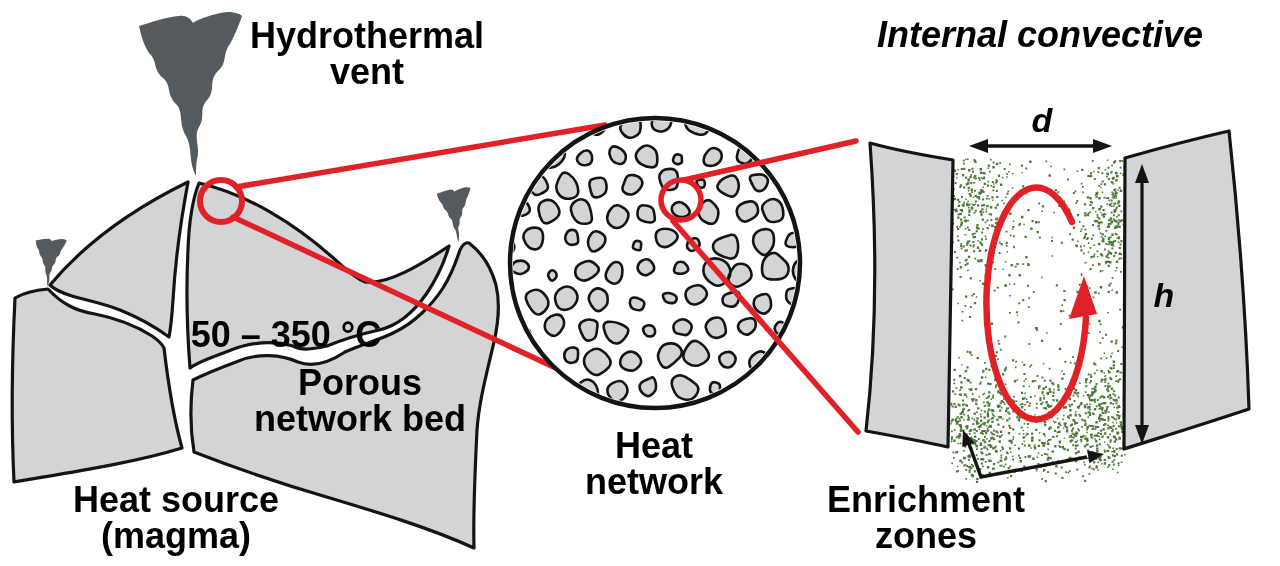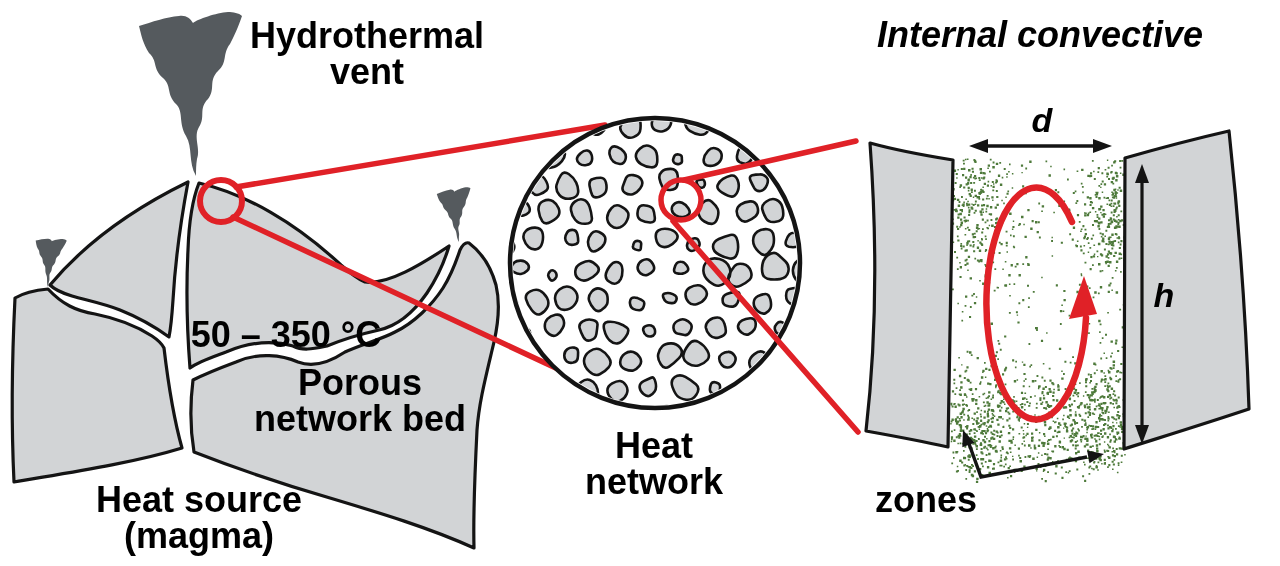--- a/index.html
+++ b/index.html
@@ -113,21 +113,21 @@
 
   <div class="lbl" style="left:286px;top:300px;margin-top:17px;">
     <span class="ln">50 – 350 °C</span>
   </div>
 
   <div class="lbl" style="left:360px;top:365px;">
     <span class="ln">Porous</span>
     <span class="ln">network bed</span>
   </div>
 
-  <div class="lbl" style="left:176px;top:482px;margin-left:23px;">
+  <div class="lbl" style="left:176px;top:482px;">
     <span class="ln">Heat source</span>
     <span class="ln">(magma)</span>
   </div>
 
   <div class="lbl" style="left:654px;top:428px;">
     <span class="ln">Heat</span>
     <span class="ln">network</span>
   </div>
 
   <div class="lbl" style="left:1040px;top:17px;font-style:italic;">
@@ -136,16 +136,17 @@
 
   <div class="lbl sym" style="left:1042px;top:103px;">
     <span>d</span>
   </div>
 
   <div class="lbl sym" style="left:1164px;top:278px;">
     <span>h</span>
   </div>
 
   <div class="lbl" style="left:926px;top:482px;">
+    <span class="ln">Enrichment</span>
     <span class="ln">zones</span>
   </div>
 
 </div>
 
 </body></html>

